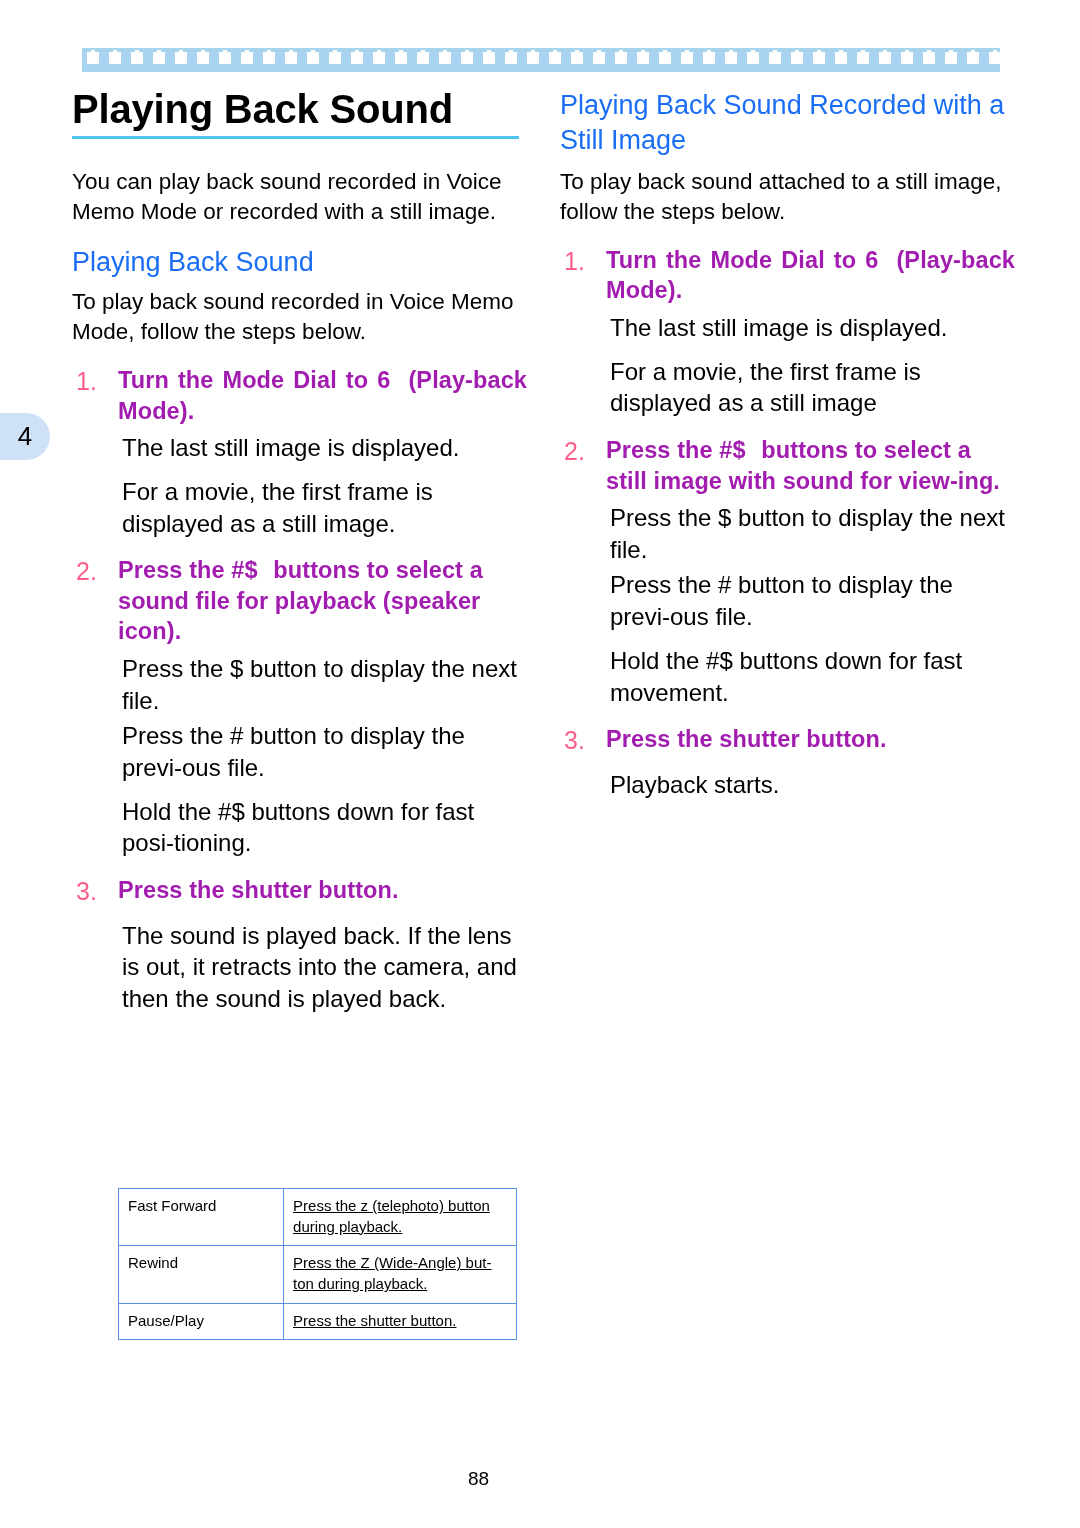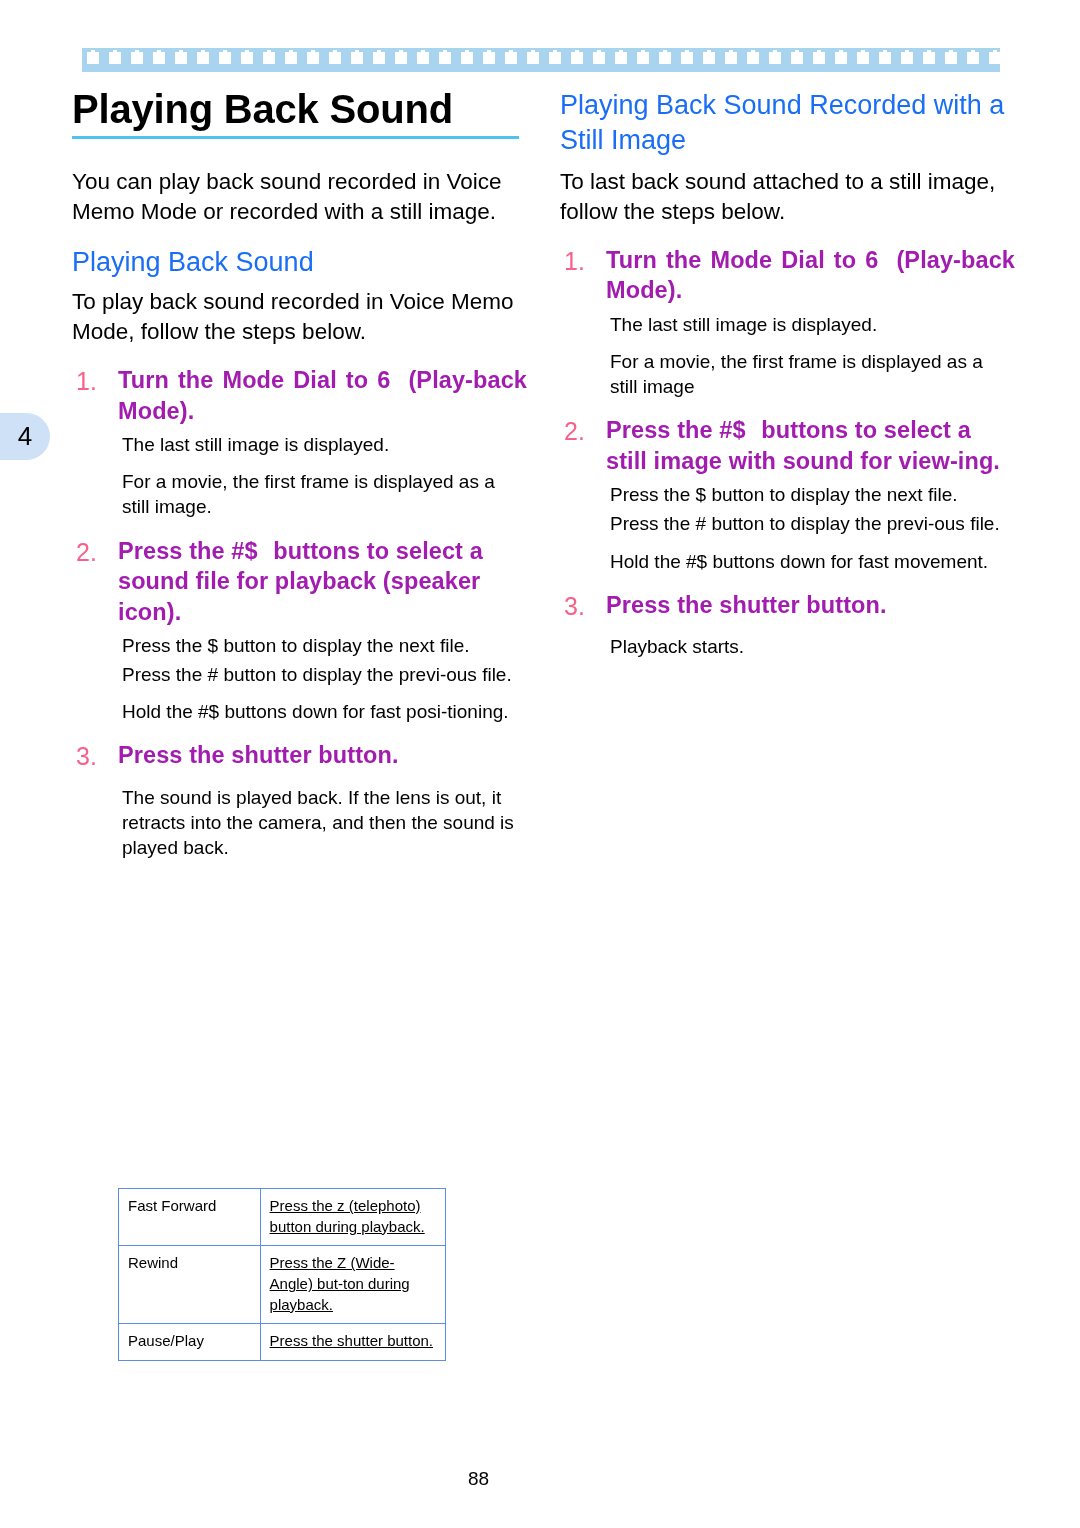--- a/index.html
+++ b/index.html
@@ -146,39 +146,39 @@
     letter-spacing: 0.1px;
   }
   .step-title.justified {
     text-align: justify;
   }
   .step-body {
     margin-left: 50px;
     margin-bottom: 16px;
   }
   .step-body p {
-    font-size: 19px;
+    font-size: 24px;
     line-height: 1.32;
     margin: 0 0 4px 0;
     color: #000;
   }
   .step-body p:last-child { margin-bottom: 0; margin-top: 12px; }
 
   
   .sym {
     display: inline-block;
     width: 9px;
   }
 
   
   .op-table {
     position: absolute;
     left: 118px;
     top: 1188px;
-    width: 328px;
+    width: 399px;
     border-collapse: collapse;
     font-size: 15px;
   }
   .op-table td {
     border: 1.5px solid #5b8fe0;
     padding: 7px 9px 8px 9px;
     vertical-align: top;
     line-height: 1.38;
     color: #000;
   }
@@ -244,21 +244,21 @@
   <div class="step-body">
     <p>The sound is played back. If the lens is out, it retracts into the camera, and then the sound is played back.</p>
   </div>
 
 </div>
 
 <div class="col col-right">
 
   <h2 class="sub-heading">Playing Back Sound Recorded with a Still Image</h2>
 
-  <p class="body">To last back sound attached to a still image, follow the steps below.</p>
+  <p class="body">To play back sound attached to a still image, follow the steps below.</p>
 
   <div class="step">
     <div class="step-num">1.</div>
     <div class="step-title justified"><span>Turn the Mode Dial to 6</span><span class="sym"></span> <span>(Play-back Mode).</span></div>
   </div>
   <div class="step-body">
     <p>The last still image is displayed.</p>
     <p>For a movie, the first frame is displayed as a still image</p>
   </div>
 

